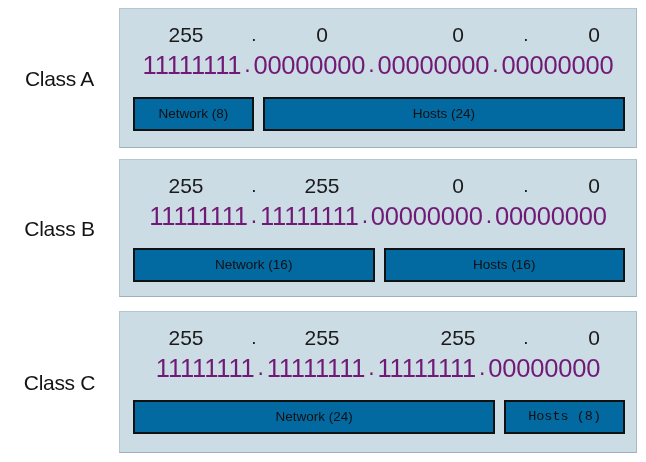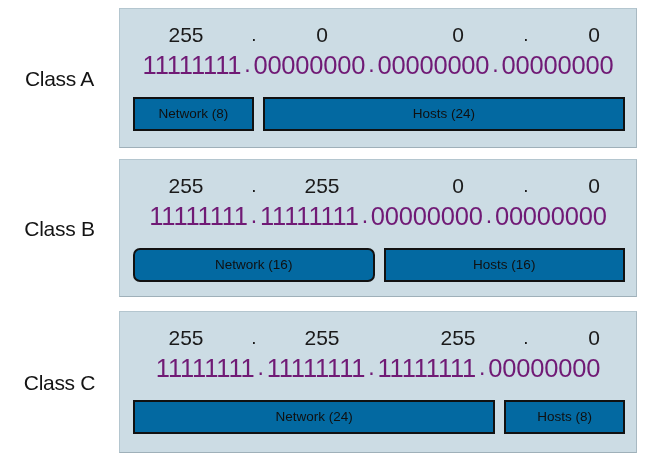--- a/index.html
+++ b/index.html
@@ -156,21 +156,21 @@
         <div class="binary-row">
           <span>11111111</span>
           <span class="bsep">.</span>
           <span>11111111</span>
           <span class="bsep">.</span>
           <span>00000000</span>
           <span class="bsep">.</span>
           <span>00000000</span>
         </div>
         <div class="boxes-row">
-          <div class="seg-box" style="flex: 1 1 50%; border-radius: 7px;">Network (16)</div>
+          <div class="seg-box" style="flex: 1 1 50%;">Network (16)</div>
           <div class="seg-gap"></div>
           <div class="seg-box" style="flex: 1 1 50%;">Hosts (16)</div>
         </div>
       </div>
     </div>
     <div class="class-row" style="top: 311px; height: 142px;">
       <div class="class-label">Class C</div>
       <div class="panel" style="height: 142px;">
         <div class="decimal-row">
           <span class="cell oct">255</span>
@@ -186,17 +186,17 @@
           <span class="bsep">.</span>
           <span>11111111</span>
           <span class="bsep">.</span>
           <span>11111111</span>
           <span class="bsep">.</span>
           <span>00000000</span>
         </div>
         <div class="boxes-row">
           <div class="seg-box" style="flex: 1 1 75%;">Network (24)</div>
           <div class="seg-gap"></div>
-          <div class="seg-box" style="flex: 1 1 25%;">Hosts (8)</div>
+          <div class="seg-box" style="flex: 1 1 25%; font-family: Liberation Mono, monospace;">Hosts (8)</div>
         </div>
       </div>
     </div>
   </div>
 
 </body></html>

